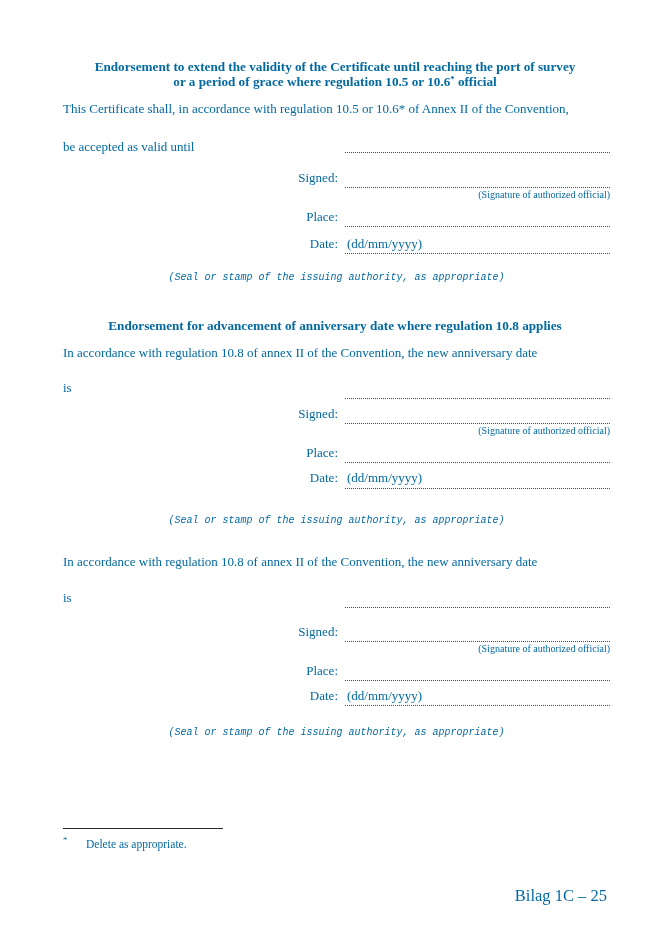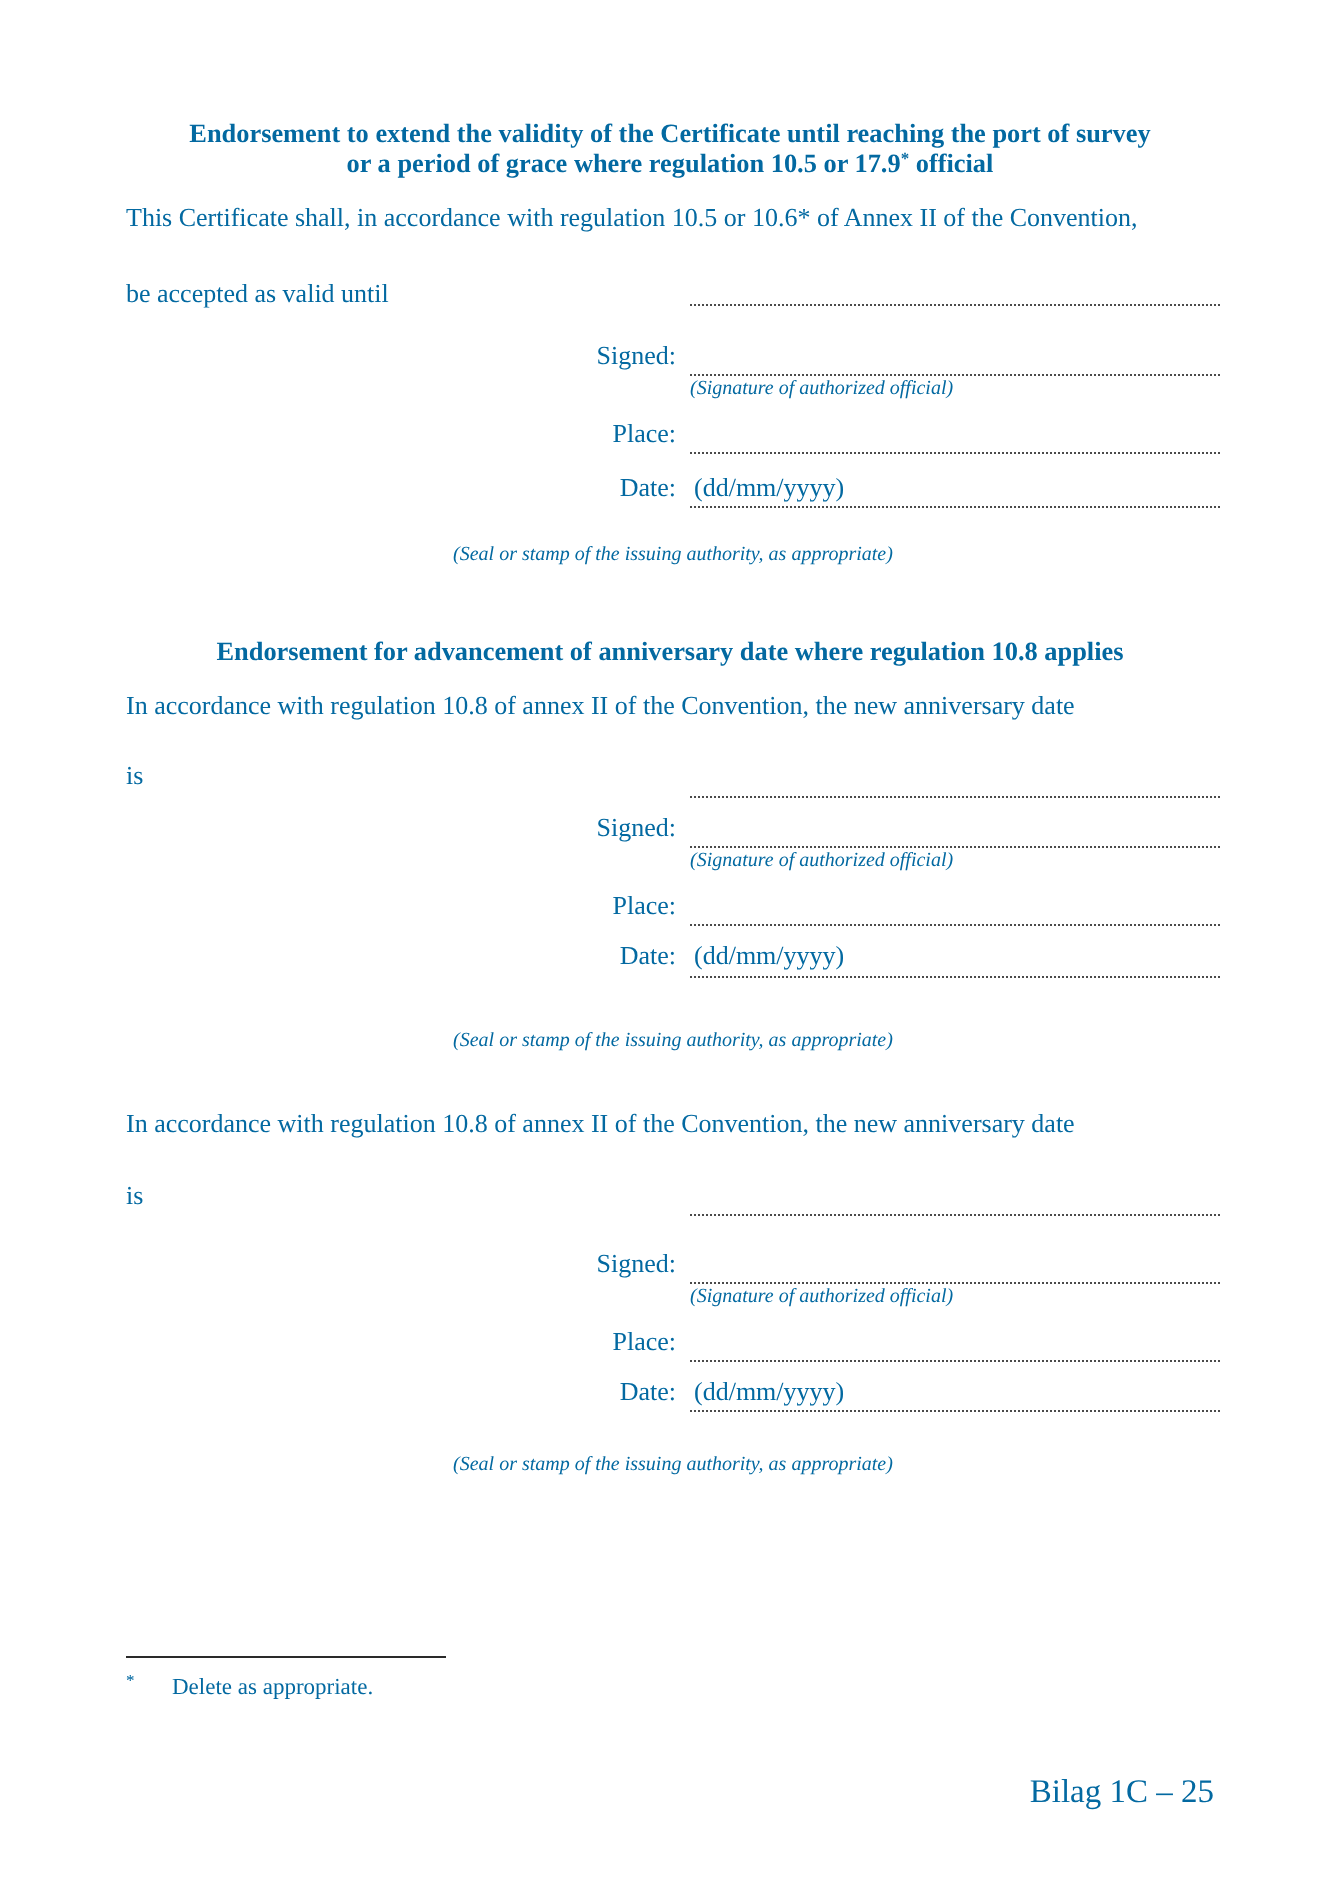--- a/index.html
+++ b/index.html
@@ -42,33 +42,33 @@
     position: absolute;
     left: 345px;
     width: 265px;
     height: 0;
     border-bottom: 1.4px dotted #4a4a4a;
   }
   .sig-note {
     position: absolute;
     left: 345px;
     width: 265px;
-    text-align: left;
-    font-style: italic;
+    text-align: right;
     font-size: 10px;
     white-space: nowrap;
   }
   .seal-note {
     position: absolute;
     left: 63px;
     width: 547px;
     text-align: center;
     font-style: italic;
     font-size: 10px;
     white-space: nowrap;
+    font-family: Liberation Mono, monospace;
   }
   .date-format {
     position: absolute;
     left: 347px;
     white-space: nowrap;
     text-align: right;
   }
   .sup-mark {
     font-size: 8.5px;
     vertical-align: 4px;
@@ -100,21 +100,21 @@
     font-size: 16.5px;
     white-space: nowrap;
   }
 </style>
 </head>
 <body>
 
 <div class="page">
 
   <div class="title-center" style="top:59px">Endorsement to extend the validity of the Certificate until reaching the port of survey</div>
-  <div class="title-center" style="top:74px"><span>or a period of grace where regulation 10.5 or 17.9</span><span class="sup-mark">*</span><span> official</span></div>
+  <div class="title-center" style="top:74px"><span>or a period of grace where regulation 10.5 or 10.6</span><span class="sup-mark">*</span><span> official</span></div>
 
   <div class="body-text" style="top:101px">This Certificate shall, in accordance with regulation 10.5 or 10.6* of Annex II of the Convention,</div>
 
   <div class="body-text" style="top:139px">be accepted as valid until</div>
   <div class="dotted-line" style="top:152px"></div>
 
   <div class="field-label" style="top:170px">Signed:</div>
   <div class="dotted-line" style="top:187px"></div>
   <div class="sig-note" style="top:189px">(Signature of authorized official)</div>
 

